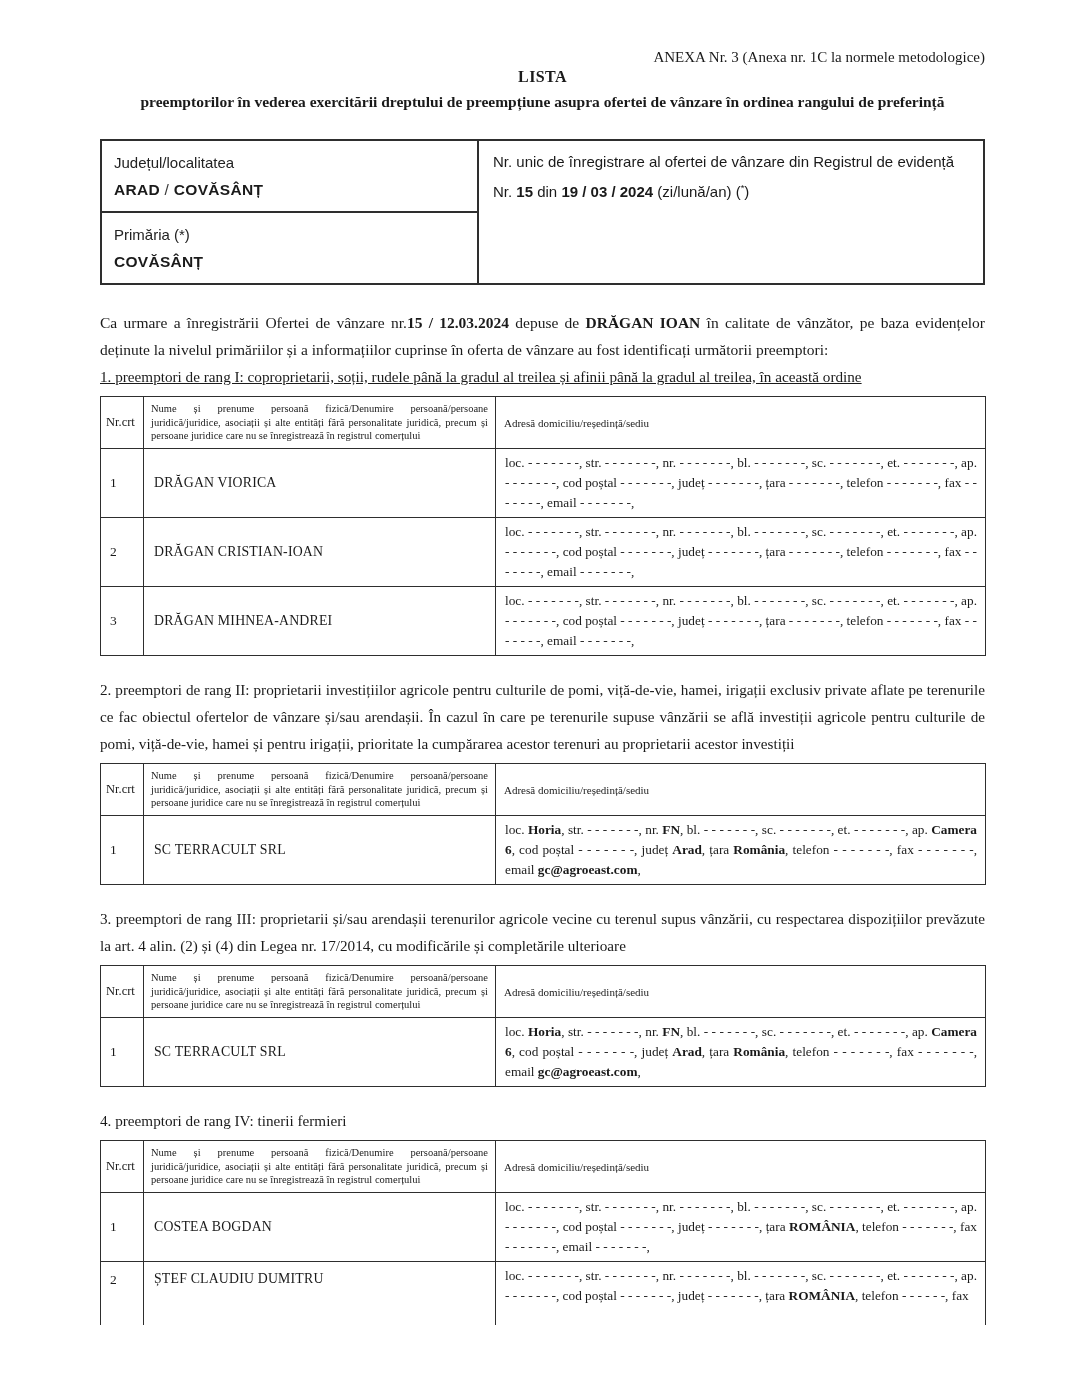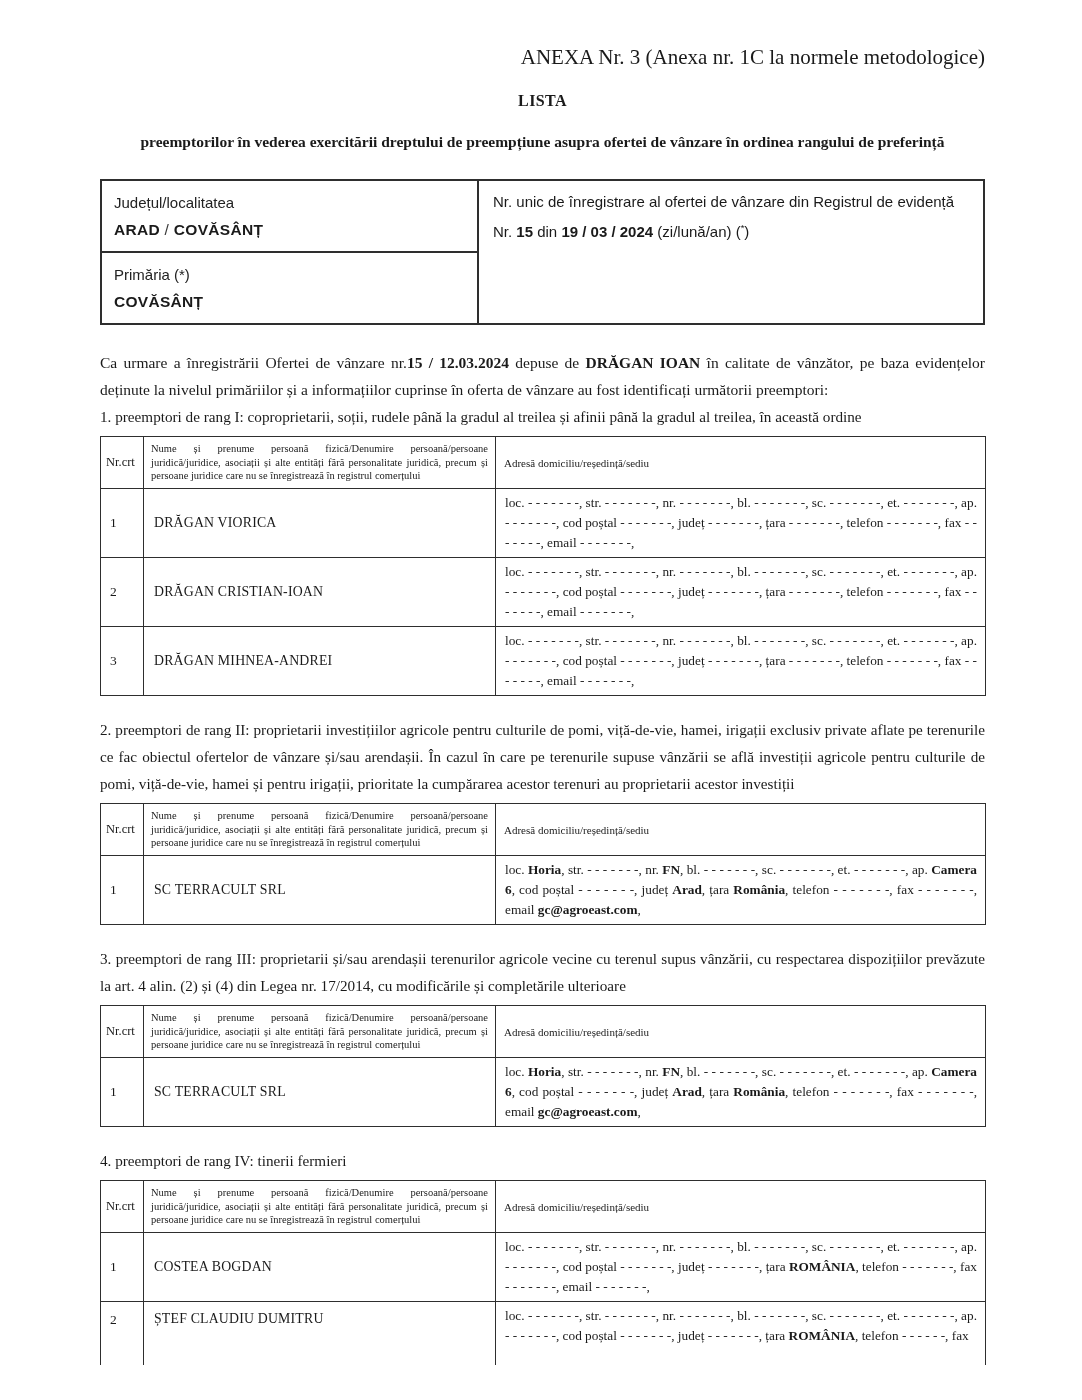--- a/index.html
+++ b/index.html
@@ -5,41 +5,41 @@
   html,body { margin:0; padding:0; background:#ffffff; }
   .page {
     position:relative; width:1082px; height:1400px; overflow:hidden;
     background:#ffffff; box-sizing:border-box;
     padding:48px 97px 0 100px;
     font-family:"Liberation Serif", serif; color:#1a1a1a;
   }
   b { font-weight:bold; }
   sup { font-size:62%; vertical-align:super; line-height:0; }
 
-  .annex { text-align:right; font-size:21px; line-height:19px; margin-bottom:24px; }
+  .annex { text-align:right; font-size:15px; line-height:19px; }
   .regno { text-align:right; font-size:15.5px; line-height:19px; margin-bottom:9px; }
-  .doc-title { text-align:center; font-weight:bold; font-size:16px; line-height:20px; letter-spacing:0.4px; margin-bottom:18px; }
+  .doc-title { text-align:center; font-weight:bold; font-size:16px; line-height:20px; letter-spacing:0.4px; margin-bottom:2px; }
   .doc-subtitle { text-align:center; font-weight:bold; font-size:15.5px; line-height:26px; margin-bottom:24px; }
 
   table { border-collapse:collapse; width:100%; table-layout:fixed; }
 
   .info-table { font-family:"Liberation Sans", sans-serif; }
   .info-table td { border:2px solid #2e2e2e; vertical-align:top; }
   .info-table .info-left { width:351px; padding:8px 12px; }
   .info-table .info-right { padding:6px 14px; }
   .info-label { font-size:15px; line-height:27px; color:#222; }
   .info-value { font-size:15.5px; line-height:27px; font-weight:bold; letter-spacing:0.3px; }
   .info-value span { font-weight:normal; color:#3a3a3a; }
   .reg-text { font-size:15px; line-height:29px; text-align:justify; }
   .reg-line { font-size:15px; line-height:29px; margin-top:1px; }
 
   .intro { text-align:justify; font-size:15.5px; line-height:27px; margin:24px 0 0 0; }
 
   .sec-heading { font-size:15.2px; line-height:27px; text-align:justify; margin:20px 0 6px 0; }
-  .sec-heading.first { margin-top:0; }
+  .sec-heading.first { margin-top:0;text-decoration:underline; }
 
   .rank-table { margin-bottom:0; }
   .rank-table td { border:1.7px solid #2e2e2e; vertical-align:middle; }
   .c-nr { width:43px; } .c-name { width:352px; } .c-addr { width:490px; }
 
   .head-row td { height:45px; }
   .th-nr   { font-size:12.5px; padding:2px 6px 2px 5px; }
   .th-name { font-size:10.5px; line-height:13.5px; text-align:justify; padding:3px 7px; vertical-align:middle; }
   .th-addr { font-size:11px; padding:3px 8px; }
 

